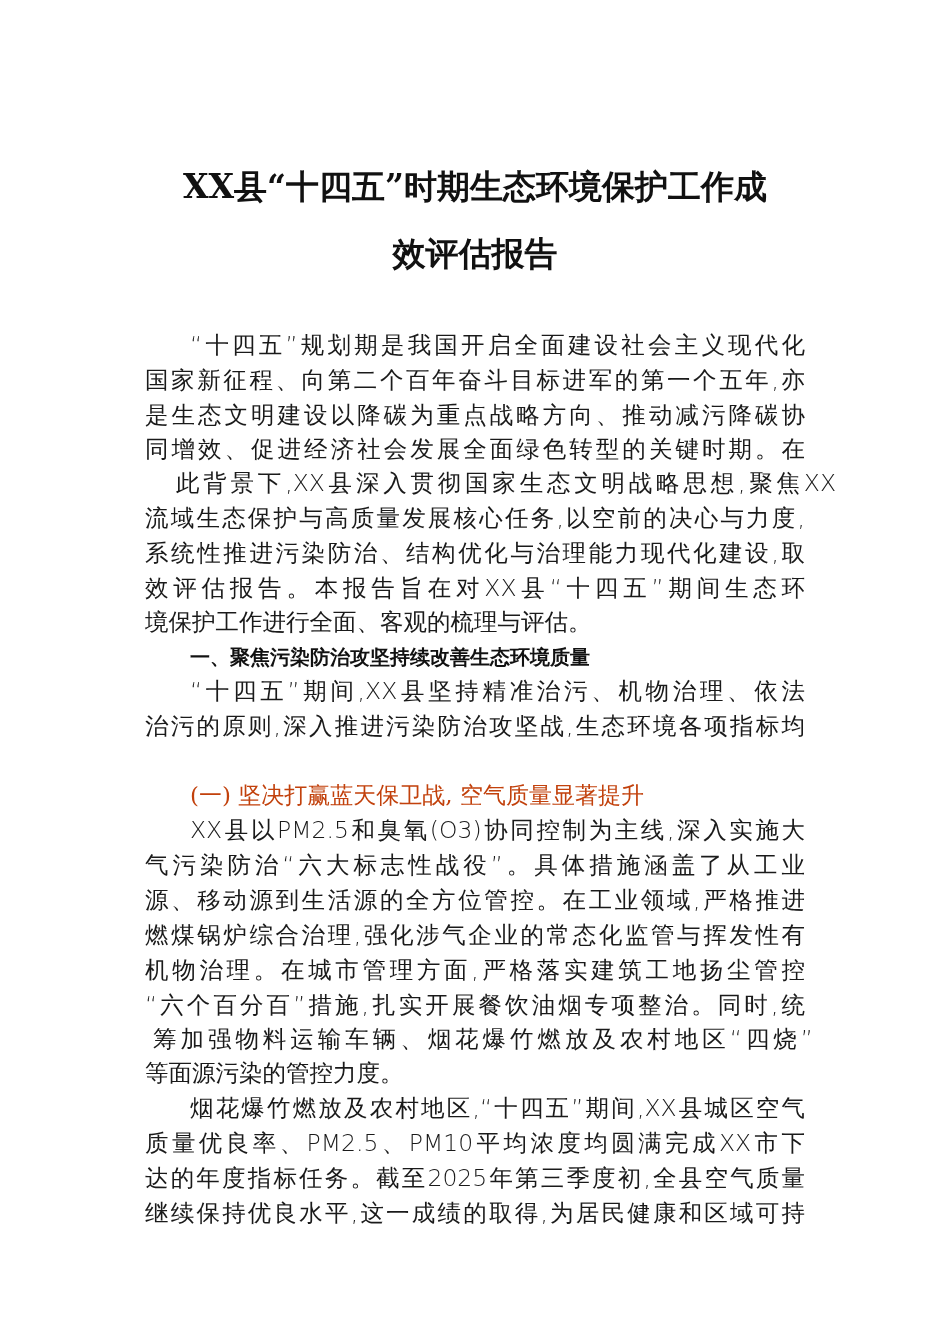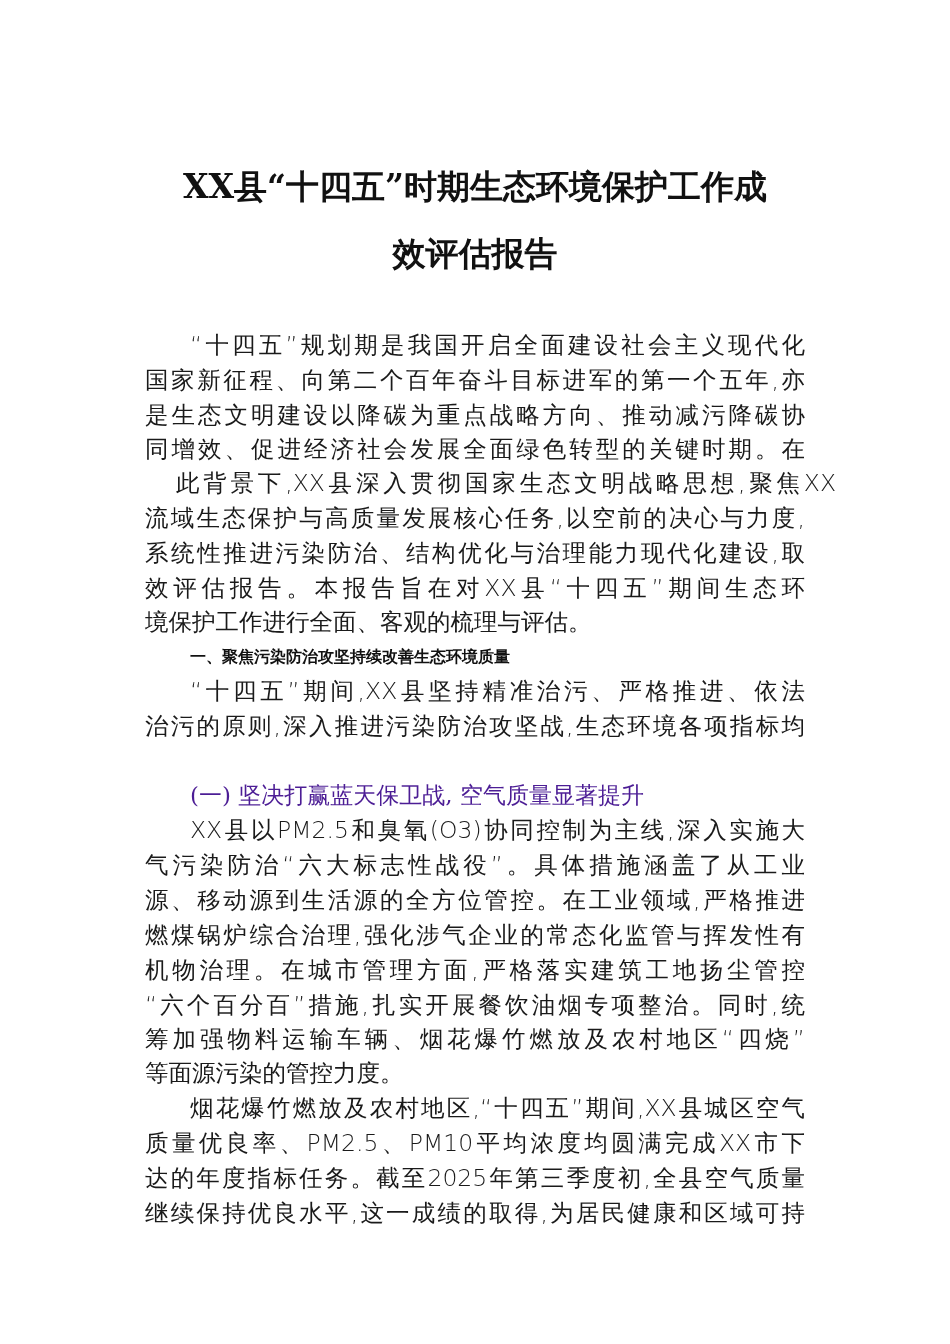--- a/index.html
+++ b/index.html
@@ -2,53 +2,53 @@
 <html><head>
 <meta charset="utf-8">
 <style>
   html, body { margin:0; padding:0; background:#ffffff; }
   body { width:950px; height:1344px; position:relative; overflow:hidden; font-family:"DejaVu Serif","Liberation Serif",serif; color:#111111; }
   .page { position:absolute; left:0; top:0; width:950px; height:992px; background:#ffffff; }
   .title-line { position:absolute; left:0; width:950px; text-align:center; font-size:33px; font-weight:bold; color:#111; white-space:nowrap; font-family:"DejaVu Serif","Liberation Serif",serif; }
   .line { position:absolute; left:145px; width:660px; font-size:23.5px; white-space:nowrap; line-height:30px; text-align:justify; text-align-last:justify; color:#1a1a1a; font-family:"DejaVu Sans","Liberation Sans",sans-serif; font-weight:300; }
   .line.last { text-align-last:left; }
   .line.indent { left:190px; width:615px; }
-  .heading { position:absolute; left:190px; font-size:16px; font-weight:bold; white-space:nowrap; line-height:30px; color:#111; font-family:"DejaVu Sans","Liberation Sans",sans-serif; }
-  .subheading { position:absolute; left:190px; font-size:23px; white-space:nowrap; line-height:30px; color:#4c1d95; font-family:"DejaVu Serif","Liberation Serif",serif; }
+  .heading { position:absolute; left:190px; font-size:20px; font-weight:bold; white-space:nowrap; line-height:30px; color:#111; font-family:"DejaVu Sans","Liberation Sans",sans-serif; }
+  .subheading { position:absolute; left:190px; font-size:23px; white-space:nowrap; line-height:30px; color:#c2410c; font-family:"DejaVu Serif","Liberation Serif",serif; }
 </style>
 </head>
 <body>
 
 <div class="page">
   <div class="title-line" style="top:165px;">XX县“十四五”时期生态环境保护工作成</div>
   <div class="title-line" style="top:232px;">效评估报告</div>
 
   <div class="line indent" style="top:330px;">“十四五”规划期是我国开启全面建设社会主义现代化</div>
   <div class="line" style="top:400px;">是生态文明建设以降碳为重点战略方向、推动减污降碳协</div>
   <div class="line" style="top:365px;">国家新征程、向第二个百年奋斗目标进军的第一个五年,亦</div>
   <div class="line" style="top:434px;">同增效、促进经济社会发展全面绿色转型的关键时期。在</div>
   <div class="line" style="top:468px;margin-left:31px;">此背景下,XX县深入贯彻国家生态文明战略思想,聚焦XX</div>
   <div class="line" style="top:503px;">流域生态保护与高质量发展核心任务,以空前的决心与力度,</div>
   <div class="line" style="top:538px;">系统性推进污染防治、结构优化与治理能力现代化建设,取</div>
   <div class="line" style="top:573px;">效评估报告。本报告旨在对XX县“十四五”期间生态环</div>
   <div class="line last" style="top:607px;">境保护工作进行全面、客观的梳理与评估。</div>
 
   <div class="heading" style="top:642px;">一、聚焦污染防治攻坚持续改善生态环境质量</div>
 
-  <div class="line indent" style="top:676px;">“十四五”期间,XX县坚持精准治污、严格推进、依法</div>
+  <div class="line indent" style="top:676px;">“十四五”期间,XX县坚持精准治污、机物治理、依法</div>
   <div class="line" style="top:711px;">治污的原则,深入推进污染防治攻坚战,生态环境各项指标均</div>
 
   <div class="subheading" style="top:780px;">(一) 坚决打赢蓝天保卫战, 空气质量显著提升</div>
 
   <div class="line indent" style="top:815px;">XX县以PM2.5和臭氧(O3)协同控制为主线,深入实施大</div>
   <div class="line" style="top:850px;">气污染防治“六大标志性战役”。具体措施涵盖了从工业</div>
   <div class="line" style="top:885px;">源、移动源到生活源的全方位管控。在工业领域,严格推进</div>
   <div class="line" style="top:920px;">燃煤锅炉综合治理,强化涉气企业的常态化监管与挥发性有</div>
   <div class="line" style="top:955px;">机物治理。在城市管理方面,严格落实建筑工地扬尘管控</div>
   <div class="line" style="top:990px;">“六个百分百”措施,扎实开展餐饮油烟专项整治。同时,统</div>
-  <div class="line" style="top:1024px;">筹加强物料运输车辆、烟花爆竹燃放及农村地区“四烧”</div>
+  <div class="line" style="top:1024px;margin-left:8px;">筹加强物料运输车辆、烟花爆竹燃放及农村地区“四烧”</div>
   <div class="line last" style="top:1058px;">等面源污染的管控力度。</div>
 
   <div class="line indent" style="top:1093px;">烟花爆竹燃放及农村地区,“十四五”期间,XX县城区空气</div>
   <div class="line" style="top:1128px;">质量优良率、PM2.5、PM10平均浓度均圆满完成XX市下</div>
   <div class="line" style="top:1163px;">达的年度指标任务。截至2025年第三季度初,全县空气质量</div>
   <div class="line" style="top:1198px;">继续保持优良水平,这一成绩的取得,为居民健康和区域可持</div>
 </div>
 
 </body></html>

